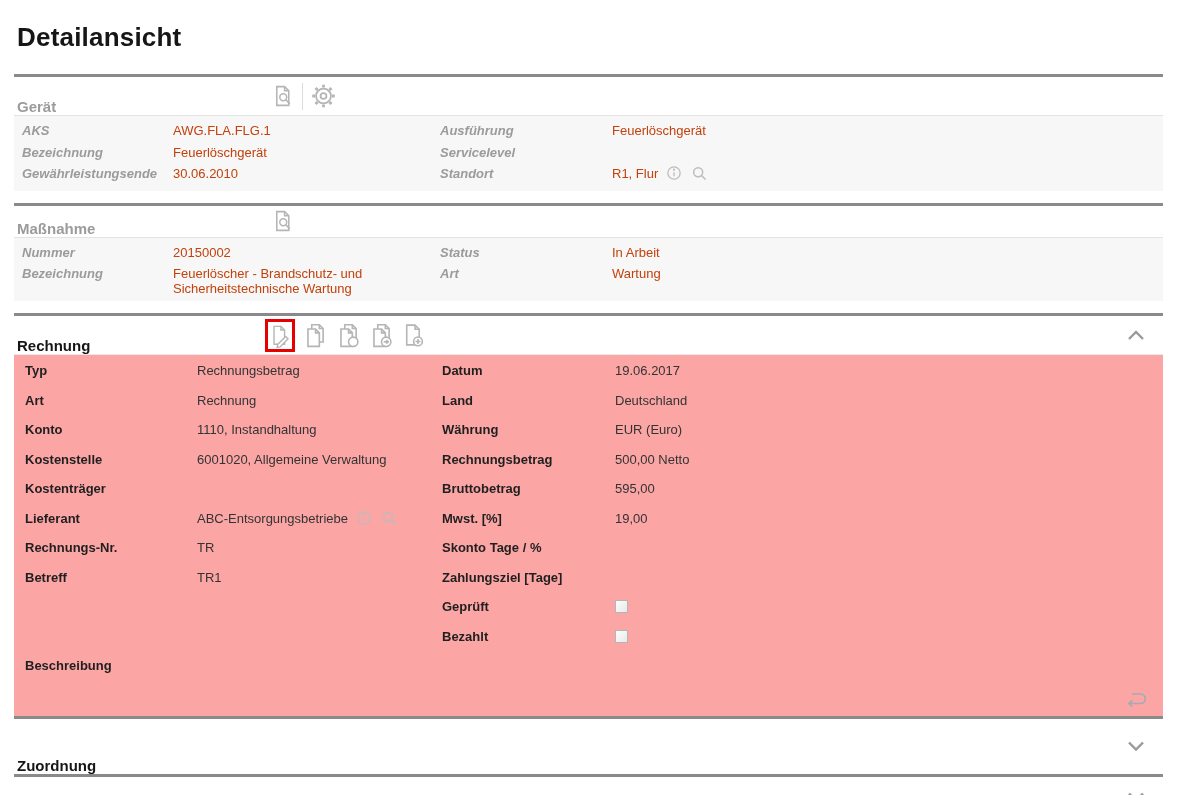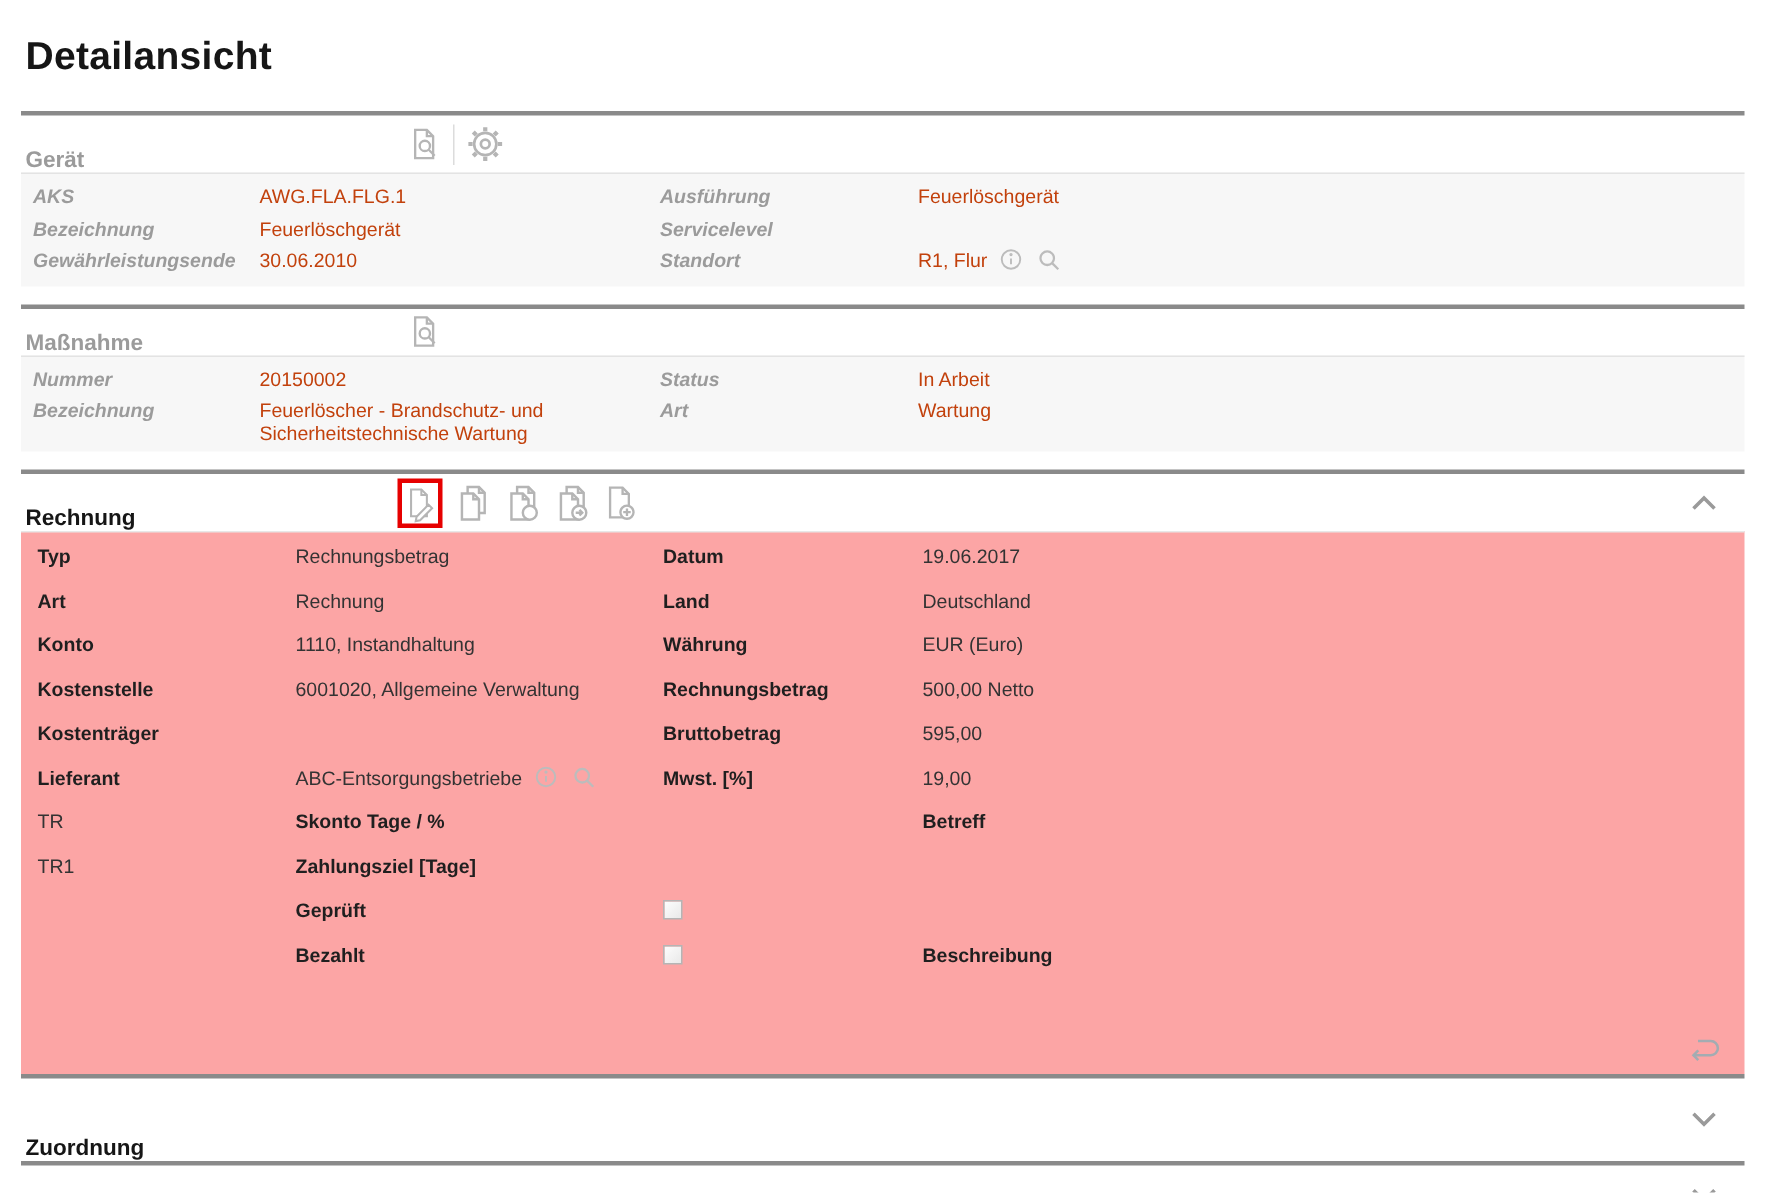--- a/index.html
+++ b/index.html
@@ -258,20 +258,21 @@
           <span class="ico">
             <svg width="19" height="19" viewBox="0 0 24 24" fill="none" stroke="#bcbcbc" stroke-width="1.9">
               <circle cx="10.3" cy="10.3" r="5.7"></circle>
                 <path d="M14.6 14.6 19.6 19.6"></path>
             </svg>
           </span>
         </div>
         <div class="cell lbl">Mwst. [%]</div>
         <div class="cell val">19,00</div>
 
+        <div class="cell lbl">Rechnungs-Nr.</div>
         <div class="cell val">TR</div>
         <div class="cell lbl">Skonto Tage / %</div>
         <div class="cell val"></div>
 
         <div class="cell lbl">Betreff</div>
         <div class="cell val">TR1</div>
         <div class="cell lbl">Zahlungsziel [Tage]</div>
         <div class="cell val"></div>
 
         <div class="cell"></div>

